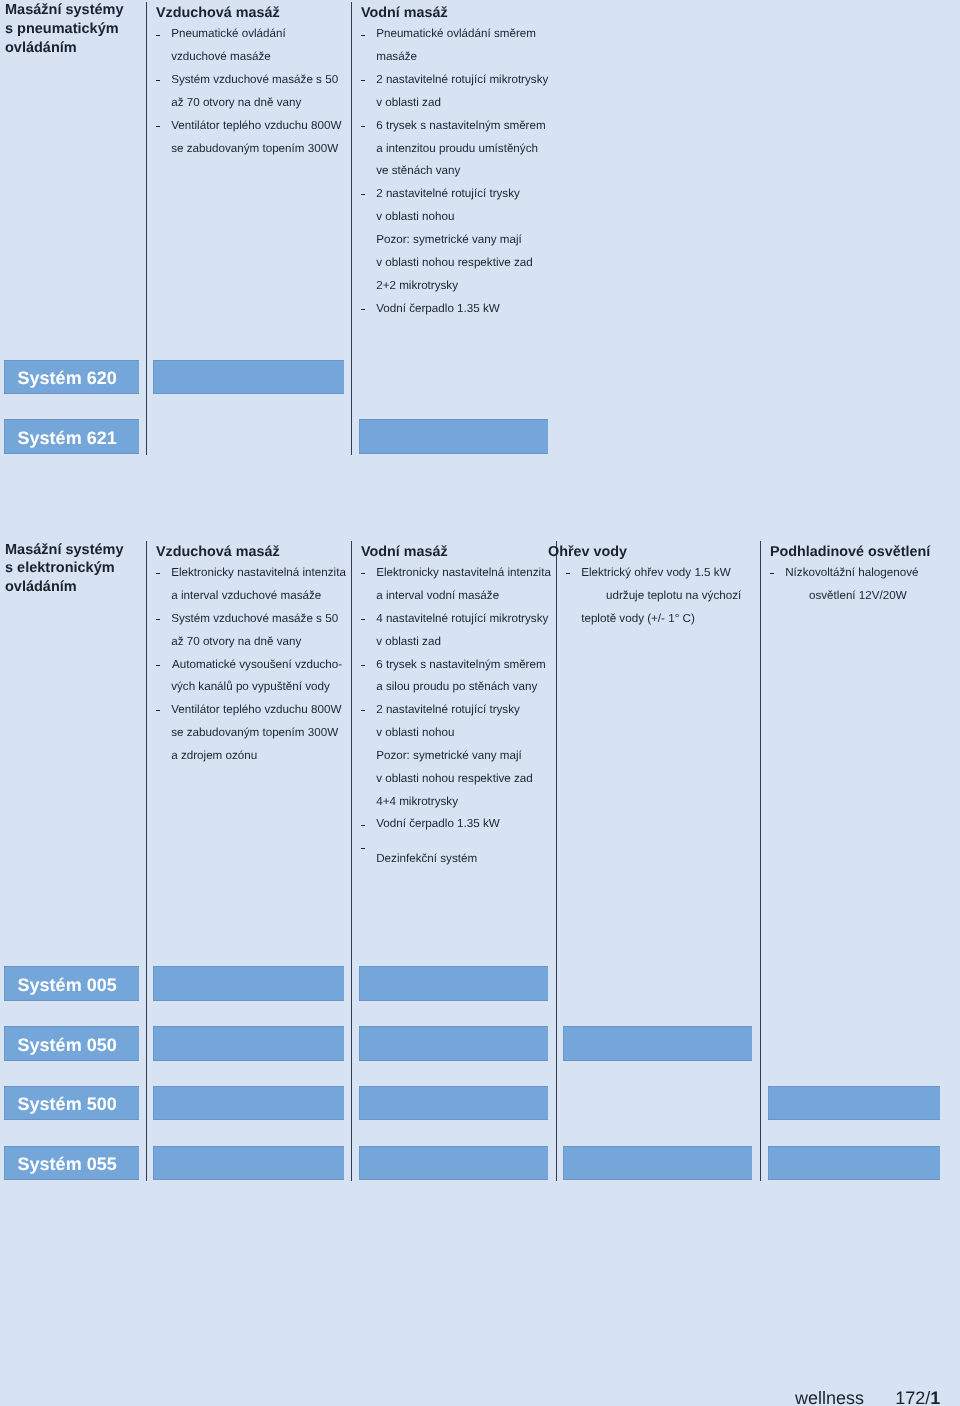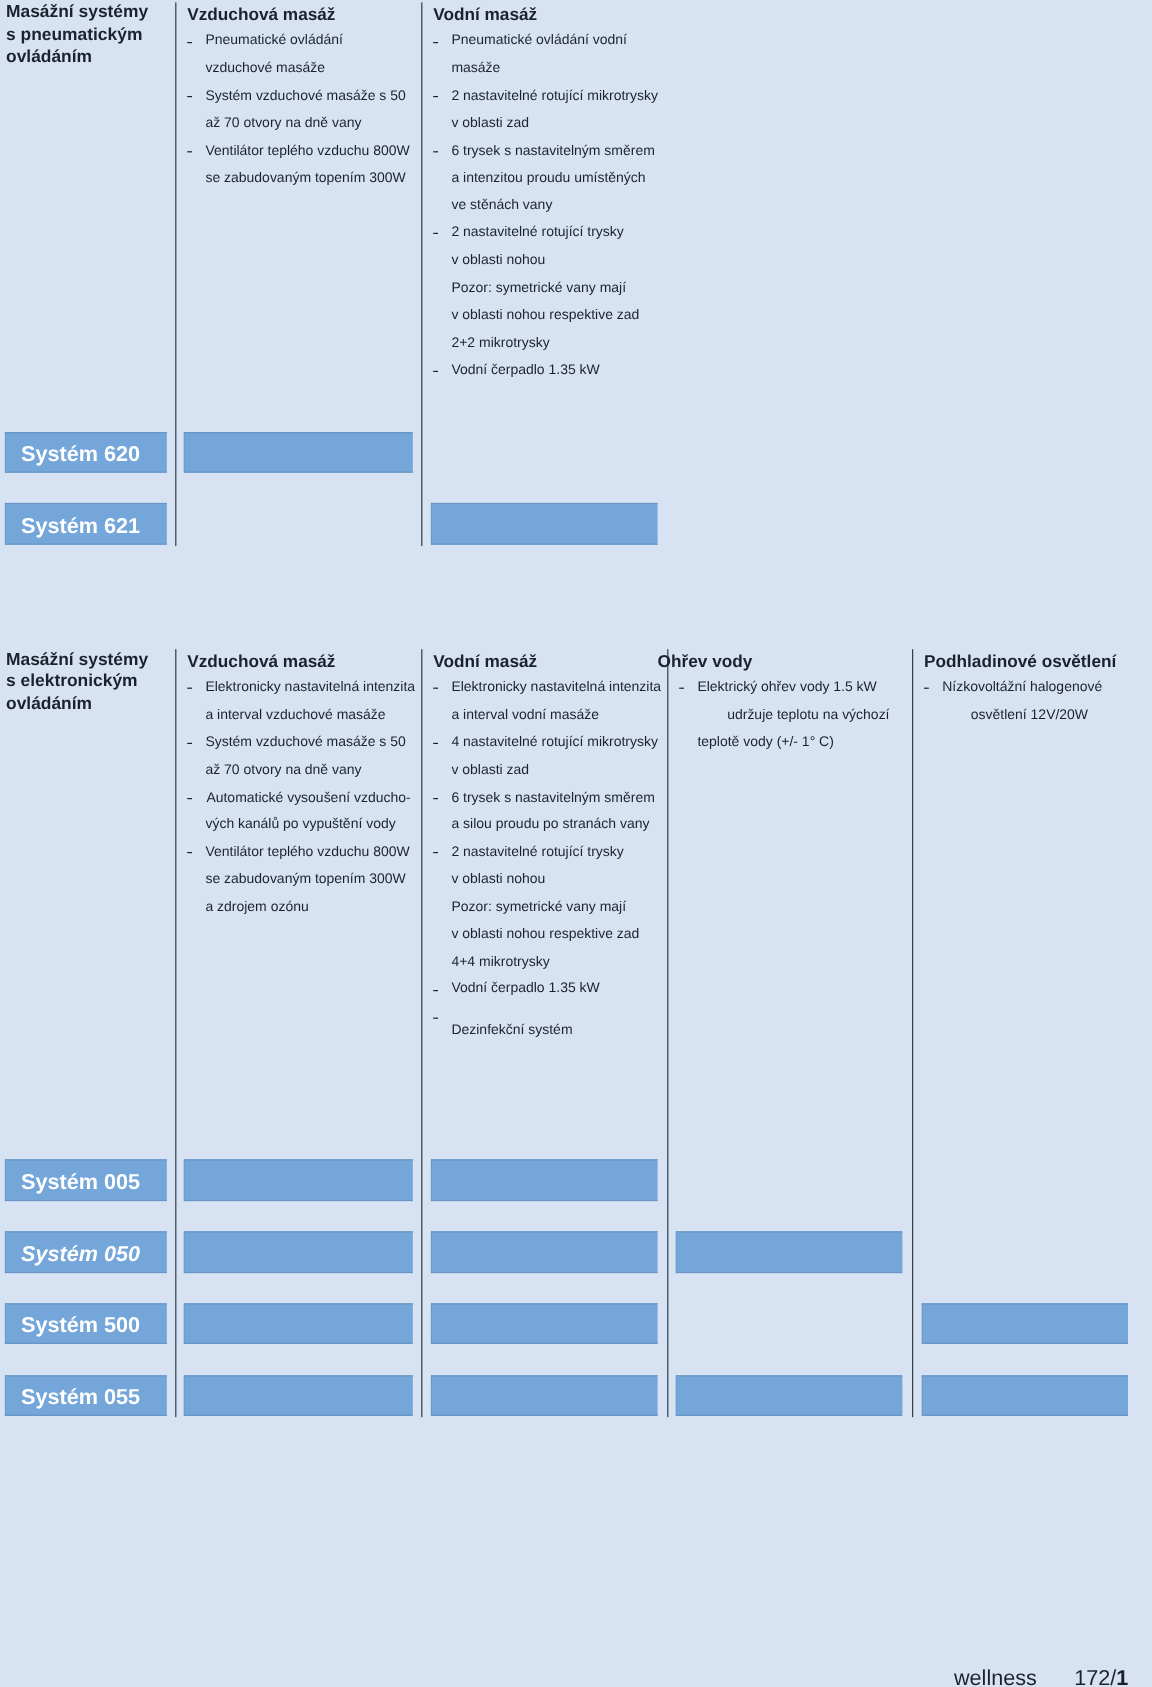--- a/index.html
+++ b/index.html
@@ -40,21 +40,21 @@
       <div class="btext" style="left: 171.2px; top: 23.34px;">Pneumatické ovládání</div>
       <div class="btext" style="left: 171.2px; top: 46.19px;">vzduchové masáže</div>
       <div class="bdash" style="left: 156px; top: 80px; width: 3.8px; height: 1.45px;"></div>
       <div class="btext" style="left: 171.2px; top: 69.04px;">Systém vzduchové masáže s 50</div>
       <div class="btext" style="left: 171.2px; top: 91.89px;">až 70 otvory na dně vany</div>
       <div class="bdash" style="left: 156px; top: 126px; width: 3.8px; height: 1.45px;"></div>
       <div class="btext" style="left: 171.2px; top: 114.74px;">Ventilátor teplého vzduchu 800W</div>
       <div class="btext" style="left: 171.2px; top: 137.59px;">se zabudovaným topením 300W</div>
       <div class="coltitle" style="left: 361px; top: 2.45px;">Vodní masáž</div>
       <div class="bdash" style="left: 361px; top: 35px; width: 3.8px; height: 1.45px;"></div>
-      <div class="btext" style="left: 376.2px; top: 23.34px;">Pneumatické ovládání vodní</div>
+      <div class="btext" style="left: 376.2px; top: 23.34px;">Pneumatické ovládání směrem</div>
       <div class="btext" style="left: 376.2px; top: 46.19px;">masáže</div>
       <div class="bdash" style="left: 361px; top: 80px; width: 3.8px; height: 1.45px;"></div>
       <div class="btext" style="left: 376.2px; top: 69.04px;">2 nastavitelné rotující mikrotrysky</div>
       <div class="btext" style="left: 376.2px; top: 91.89px;">v oblasti zad</div>
       <div class="bdash" style="left: 361px; top: 126px; width: 3.8px; height: 1.45px;"></div>
       <div class="btext" style="left: 376.2px; top: 114.74px;">6 trysek s nastavitelným směrem</div>
       <div class="btext" style="left: 376.2px; top: 137.59px;">a intenzitou proudu umístěných</div>
       <div class="btext" style="left: 376.2px; top: 160.44px;">ve stěnách vany</div>
       <div class="bdash" style="left: 361px; top: 194px; width: 3.8px; height: 1.45px;"></div>
       <div class="btext" style="left: 376.2px; top: 183.29px;">2 nastavitelné rotující trysky</div>
@@ -93,21 +93,21 @@
       <div class="btext" style="left: 171.2px; top: 744.94px;">a zdrojem ozónu</div>
       <div class="coltitle" style="left: 361px; top: 540.95px;">Vodní masáž</div>
       <div class="bdash" style="left: 361px; top: 573px; width: 3.8px; height: 1.45px;"></div>
       <div class="btext" style="left: 376.2px; top: 562.14px;">Elektronicky nastavitelná intenzita</div>
       <div class="btext" style="left: 376.2px; top: 584.99px;">a interval vodní masáže</div>
       <div class="bdash" style="left: 361px; top: 619px; width: 3.8px; height: 1.45px;"></div>
       <div class="btext" style="left: 376.2px; top: 607.84px;">4 nastavitelné rotující mikrotrysky</div>
       <div class="btext" style="left: 376.2px; top: 630.69px;">v oblasti zad</div>
       <div class="bdash" style="left: 361px; top: 665px; width: 3.8px; height: 1.45px;"></div>
       <div class="btext" style="left: 376.2px; top: 653.54px;">6 trysek s nastavitelným směrem</div>
-      <div class="btext" style="left: 376.2px; top: 676.39px;">a silou proudu po stranách vany</div>
+      <div class="btext" style="left: 376.2px; top: 676.39px;">a silou proudu po stěnách vany</div>
       <div class="bdash" style="left: 361px; top: 710px; width: 3.8px; height: 1.45px;"></div>
       <div class="btext" style="left: 376.2px; top: 699.24px;">2 nastavitelné rotující trysky</div>
       <div class="btext" style="left: 376.2px; top: 722.09px;">v oblasti nohou</div>
       <div class="btext" style="left: 376.2px; top: 744.94px;">Pozor: symetrické vany mají</div>
       <div class="btext" style="left: 376.2px; top: 767.79px;">v oblasti nohou respektive zad</div>
       <div class="btext" style="left: 376.2px; top: 790.64px;">4+4 mikrotrysky</div>
       <div class="bdash" style="left: 361px; top: 825px; width: 3.8px; height: 1.45px;"></div>
       <div class="btext" style="left: 376.2px; top: 813.49px;">Vodní čerpadlo 1.35 kW</div>
       <div class="bdash" style="left: 361px; top: 848px; width: 3.8px; height: 1.45px;"></div>
       <div class="btext" style="left: 376.2px; top: 848px;">Dezinfekční systém</div>
@@ -118,21 +118,21 @@
       <div class="btext" style="left: 581.2px; top: 607.84px;">teplotě vody (+/- 1° C)</div>
       <div class="coltitle" style="left: 770px; top: 540.95px;">Podhladinové osvětlení</div>
       <div class="bdash" style="left: 770px; top: 573px; width: 3.8px; height: 1.45px;"></div>
       <div class="btext" style="left: 785.2px; top: 562.14px;">Nízkovoltážní halogenové</div>
       <div class="btext" style="left: 799px; top: 584.99px; margin-left: 10px;">osvětlení 12V/20W</div>
       <div class="sysbar" style="left: 4.4px; top: 966.4px; width: 134.8px; height: 34.4px;"></div>
       <div class="syslabel" style="left: 17.6px; top: 975.8px;">Systém 005</div>
       <div class="markbar" style="left: 153.2px; top: 966.4px; width: 190.9px; height: 34.4px;"></div>
       <div class="markbar" style="left: 358.9px; top: 966.4px; width: 189px; height: 34.4px;"></div>
       <div class="sysbar" style="left: 4.4px; top: 1026.15px; width: 134.8px; height: 34.4px;"></div>
-      <div class="syslabel" style="left: 17.6px; top: 1035.55px; font-style: italic;">Systém 050</div>
+      <div class="syslabel" style="left: 17.6px; top: 1035.55px;">Systém 050</div>
       <div class="markbar" style="left: 153.2px; top: 1026.15px; width: 190.9px; height: 34.4px;"></div>
       <div class="markbar" style="left: 358.9px; top: 1026.15px; width: 189px; height: 34.4px;"></div>
       <div class="markbar" style="left: 563.1px; top: 1026.15px; width: 189px; height: 34.4px;"></div>
       <div class="sysbar" style="left: 4.4px; top: 1085.9px; width: 134.8px; height: 34.4px;"></div>
       <div class="syslabel" style="left: 17.6px; top: 1095.3px;">Systém 500</div>
       <div class="markbar" style="left: 153.2px; top: 1085.9px; width: 190.9px; height: 34.4px;"></div>
       <div class="markbar" style="left: 358.9px; top: 1085.9px; width: 189px; height: 34.4px;"></div>
       <div class="markbar" style="left: 768.1px; top: 1085.9px; width: 188.6px; height: 34.4px;"></div>
       <div class="sysbar" style="left: 4.4px; top: 1145.65px; width: 134.8px; height: 34.4px;"></div>
       <div class="syslabel" style="left: 17.6px; top: 1155.05px;">Systém 055</div>

